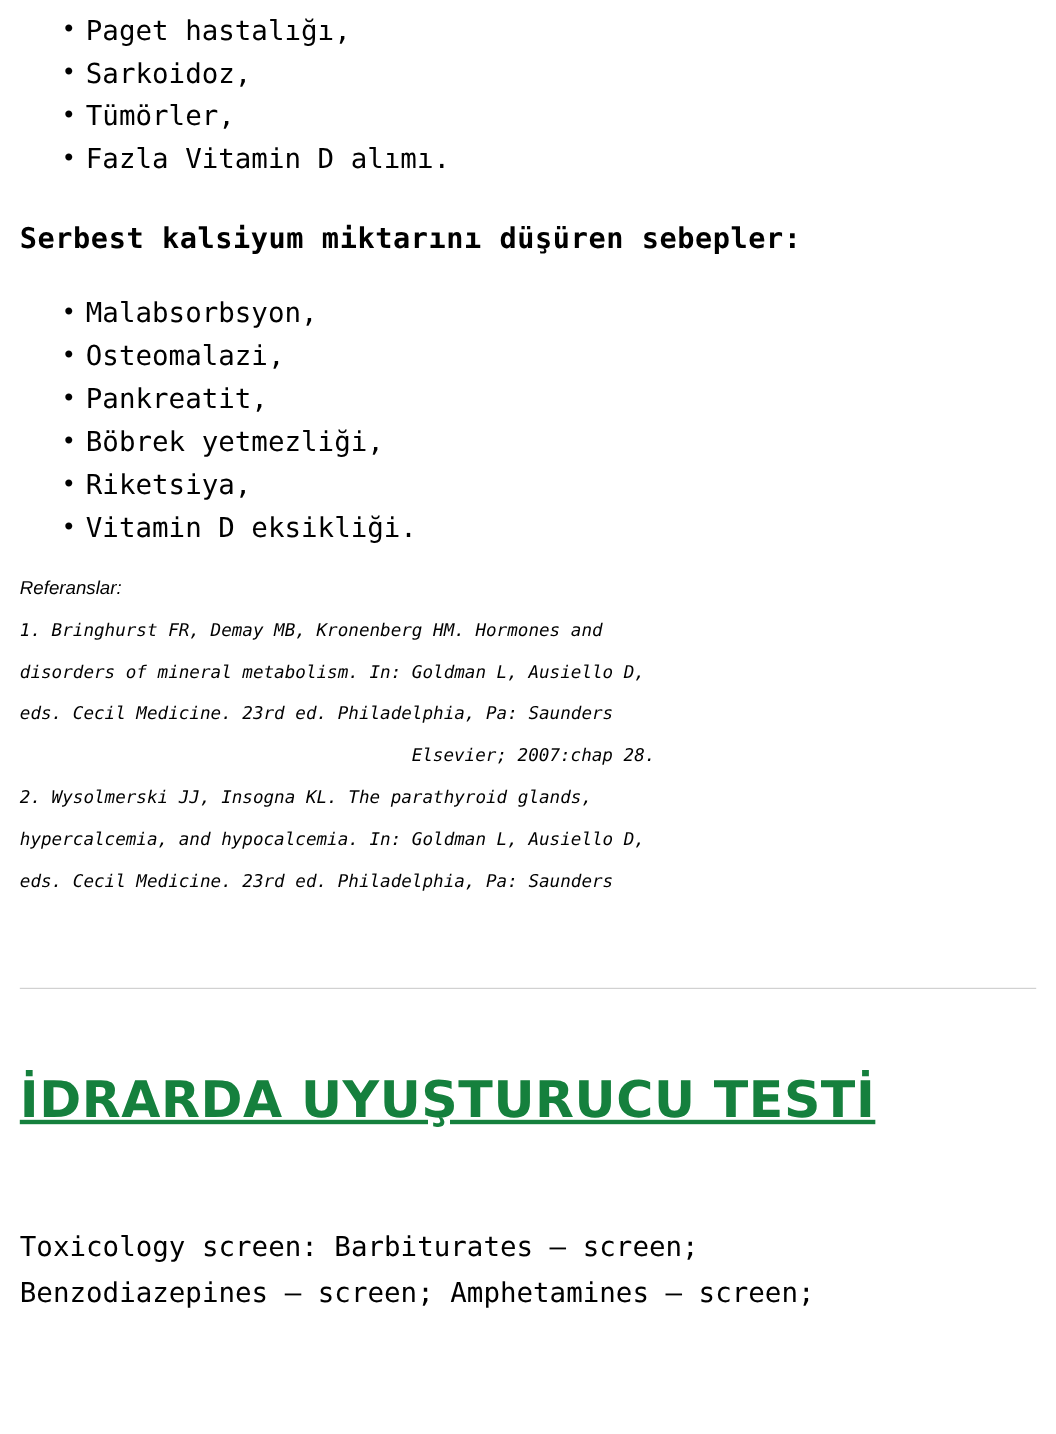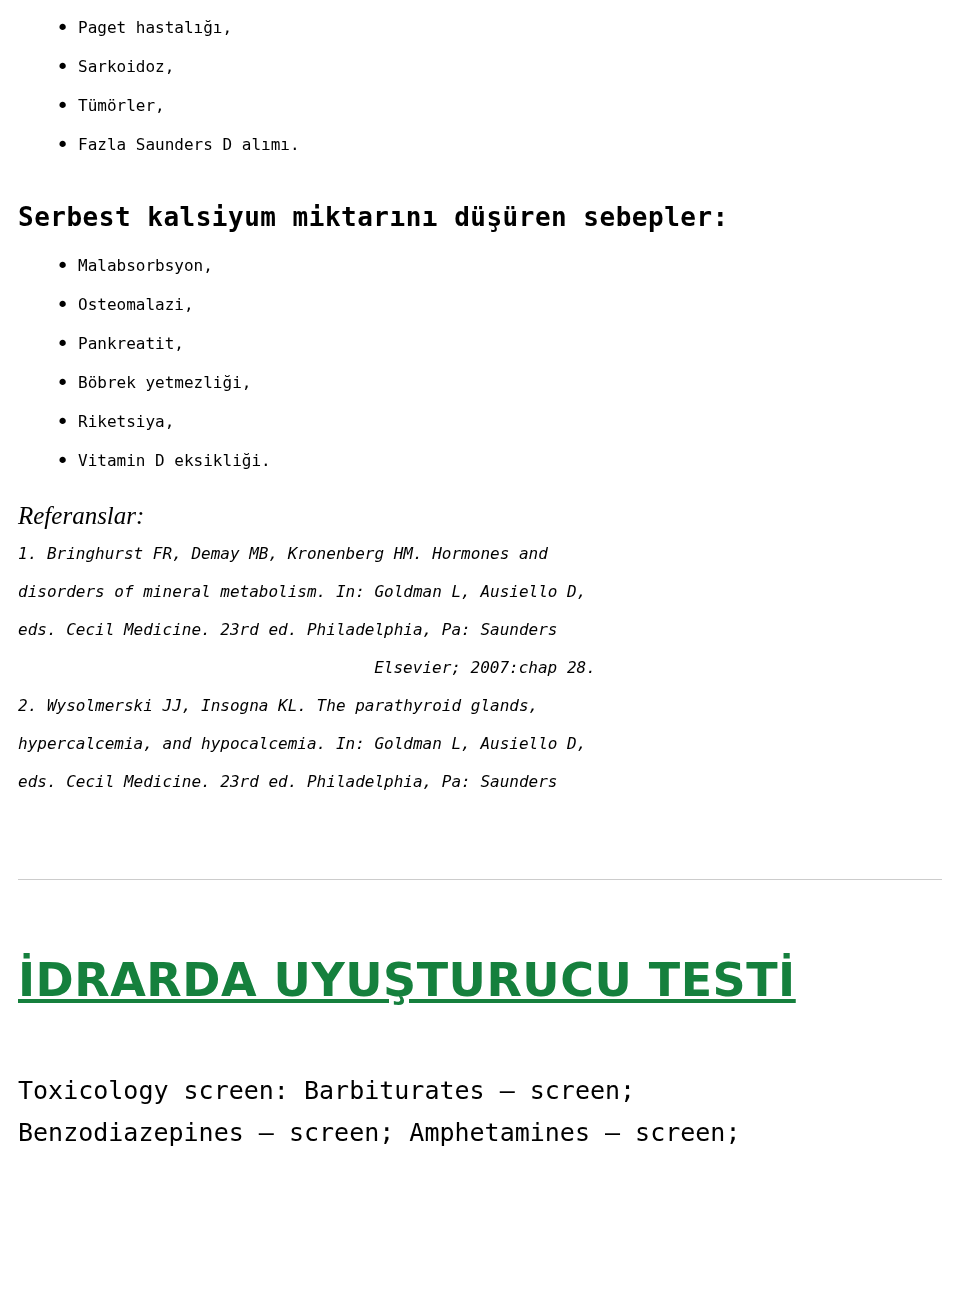--- a/index.html
+++ b/index.html
@@ -19,47 +19,47 @@
     box-sizing: border-box;
     padding: 0 12px;
   }
   ul.bullets {
     list-style: none;
     margin: 0;
     padding: 0;
   }
   ul.bullets li {
     font-family: "DejaVu Sans Mono", monospace;
-    font-size: 16px;
+    font-size: 25px;
     line-height: 39px;
     padding-left: 66px;
     position: relative;
     white-space: nowrap;
   }
   ul.bullets li::before {
     content: "•";
     position: absolute;
     left: 44px;
     top: 0;
     font-size: 22px;
   }
   h2.section-heading {
     font-family: "DejaVu Sans Mono", monospace;
     font-size: 26px;
     font-weight: bold;
     letter-spacing: 0.5px;
-    margin: 36px 0 12px 0;
+    margin: 36px 0 31px 0;
     padding: 0 0 0 6px;
     line-height: 34px;
     white-space: nowrap;
   }
   .ref-label {
-    font-family: Liberation Serif, serif;
+    font-family: Liberation Sans, sans-serif;
     font-style: italic;
-    font-size: 25px;
+    font-size: 17px;
     line-height: 39px;
     margin-top: 16px;
     padding-left: 6px;
   }
   .ref-entry {
     font-family: "DejaVu Sans Mono", monospace;
     font-style: italic;
     font-size: 16px;
     line-height: 38px;
     padding-left: 6px;
@@ -81,21 +81,21 @@
     font-weight: bold;
     color: #15803d;
     text-decoration: underline;
     margin: 72px 0 0 0;
     padding-left: 6px;
     letter-spacing: 0.5px;
     line-height: 56px;
     white-space: nowrap;
   }
   .tox-block {
-    margin-top: 62px;
+    margin-top: 86px;
     padding-left: 6px;
   }
   .tox-line {
     font-family: "DejaVu Sans Mono", monospace;
     font-size: 25px;
     line-height: 42px;
     text-align: justify;
     width: 940px;
     box-sizing: border-box;
     white-space: nowrap;
@@ -106,21 +106,21 @@
 <body>
 
 <div class="page">
 
   <div class="spacer-top"></div>
 
   <ul class="bullets">
     <li>Paget hastalığı,</li>
     <li>Sarkoidoz,</li>
     <li>Tümörler,</li>
-    <li>Fazla Saunders D alımı.</li>
+    <li>Fazla Vitamin D alımı.</li>
   </ul>
 
   <h2 class="section-heading">Serbest kalsiyum miktarını düşüren sebepler:</h2>
 
   <ul class="bullets">
     <li>Malabsorbsyon,</li>
     <li>Osteomalazi,</li>
     <li>Pankreatit,</li>
     <li>Böbrek yetmezliği,</li>
     <li>Riketsiya,</li>

